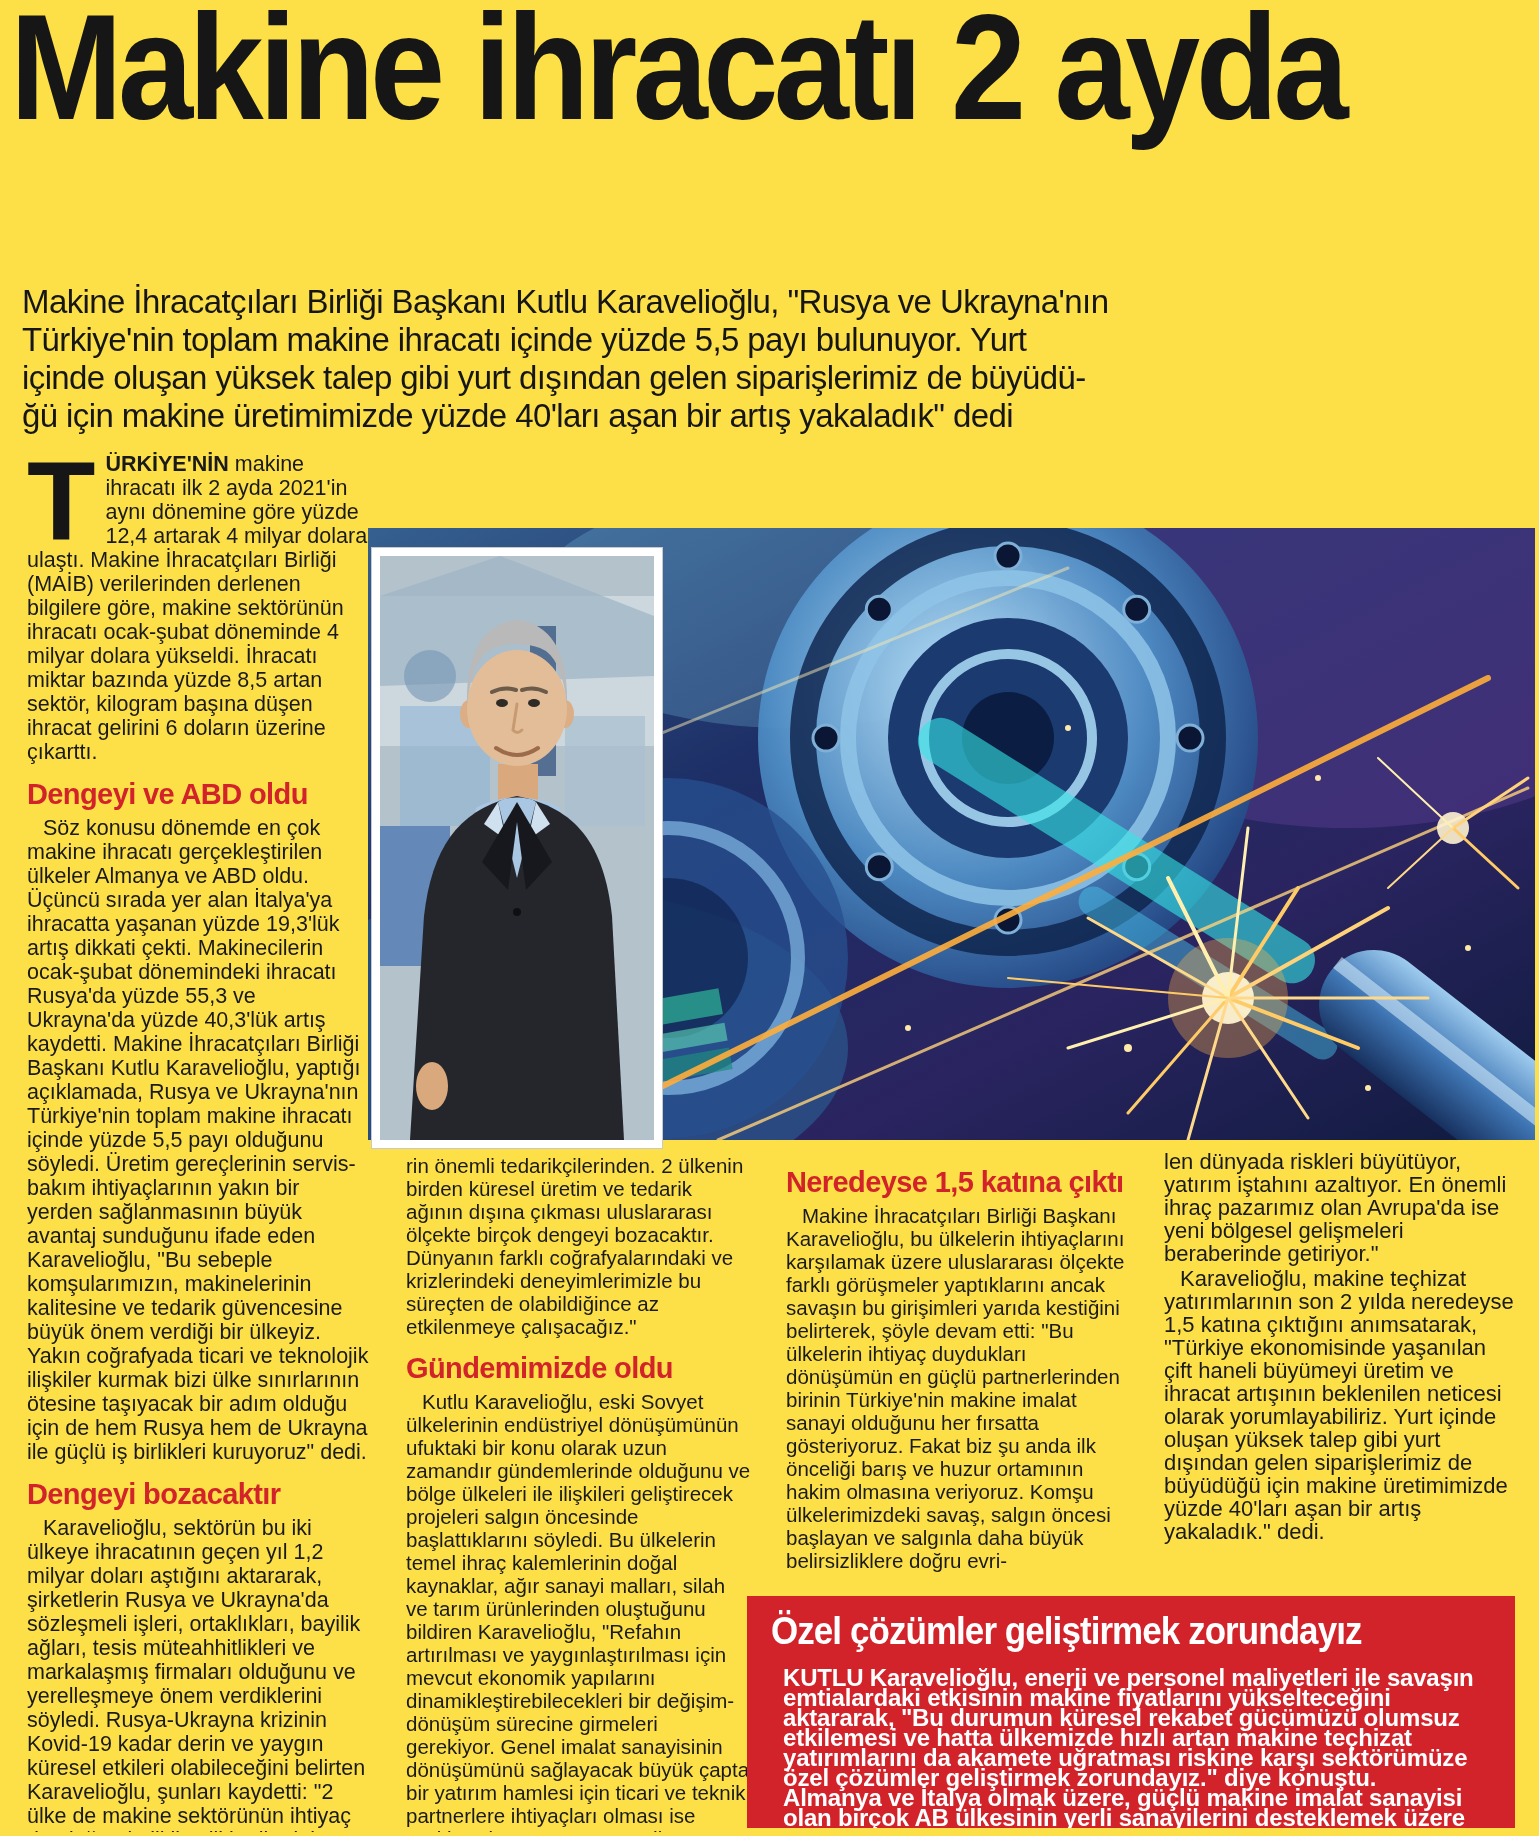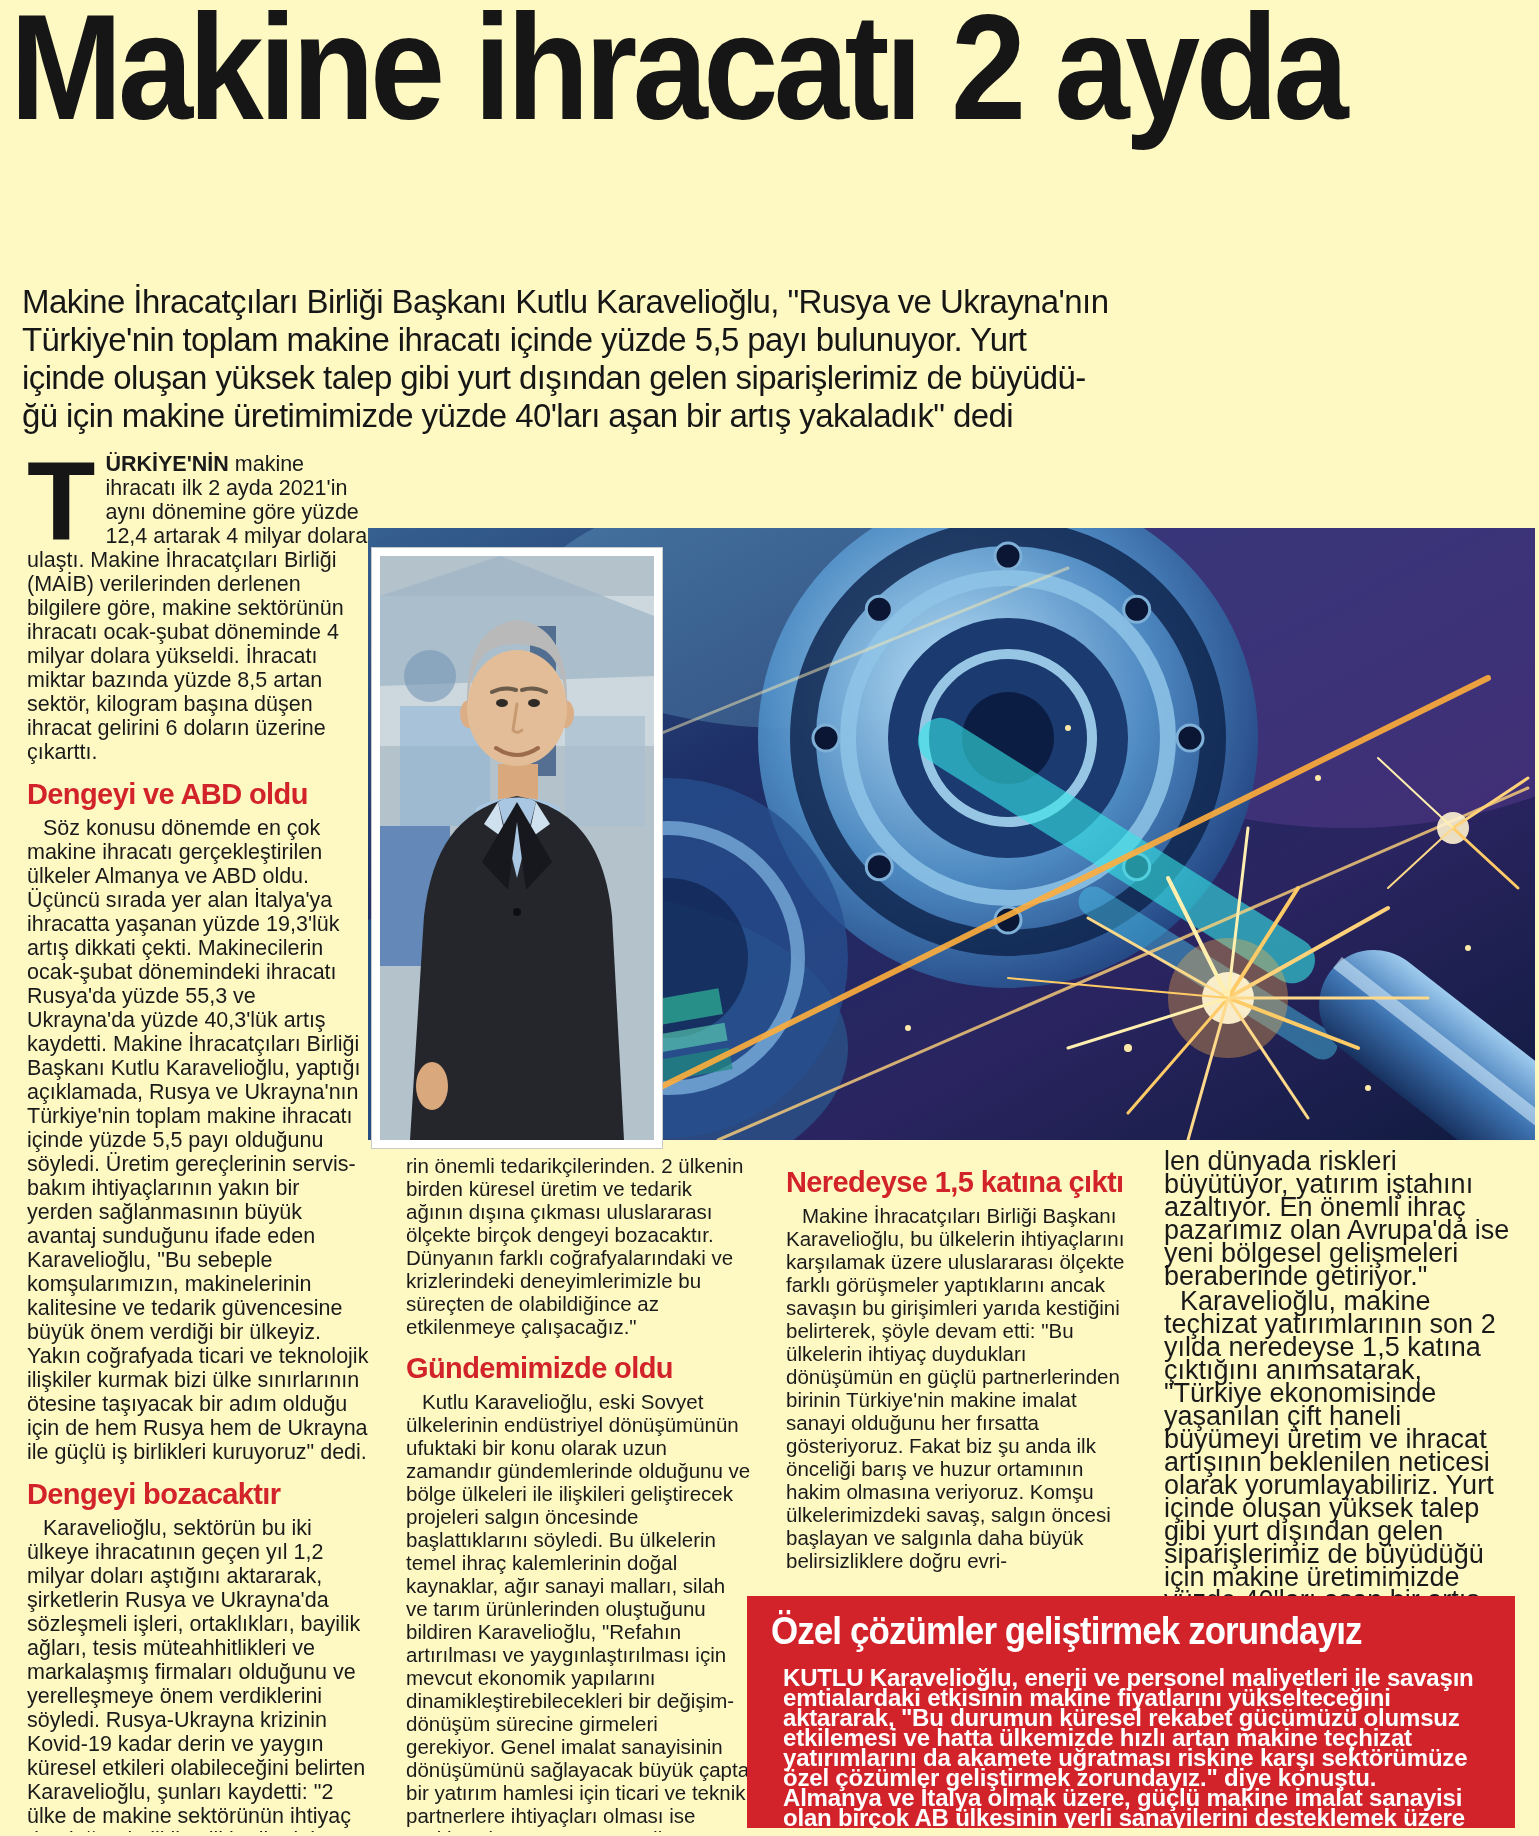--- a/index.html
+++ b/index.html
@@ -1,33 +1,33 @@
 <!DOCTYPE html>
 <html><head>
 <meta charset="utf-8">
 <style>
   html,body{margin:0;padding:0;background:#e8e8e8;}
-  .page{position:relative;width:1539px;height:1836px;background:#fef9c3;overflow:hidden;
+  .page{position:relative;width:1539px;height:1836px;background:#fde047;overflow:hidden;
         font-family:"Liberation Sans",sans-serif;color:#1a1a1a;}
   
   .headline{position:absolute;left:10px;top:-6px;width:1529px;}
   .hl-line{height:146px;white-space:nowrap;}
   .hl-inner{display:inline-block;font-weight:700;font-size:150px;line-height:146px;
             letter-spacing:-5px;transform:scaleX(0.90);transform-origin:0 50%;color:#161616;}
   .hl-inner.teal{color:#3c7d85;}
   
   .standfirst{position:absolute;left:22px;top:283px;width:1500px;margin:0;
               font-size:33px;font-weight:400;line-height:38px;letter-spacing:-0.6px;
               white-space:pre-line;color:#161616;}
   
   .col{position:absolute;overflow:hidden;text-align:left;}
   .col1{left:27px; top:452px; width:342px; height:1380px; font-size:21.5px; line-height:24px;}
   .col2{left:406px;top:1154px;width:346px; height:678px;  font-size:20.5px; line-height:23px;}
   .col3{left:786px;top:1150px;width:352px; height:452px;  font-size:20.5px; line-height:23px;}
-  .col4{left:1164px;top:1150px;width:352px;height:452px;  font-size:27px; line-height:23px;}
+  .col4{left:1164px;top:1150px;width:352px;height:452px;  font-size:22px; line-height:23px;}
   .body-p{margin:0 0 2px 0;}
   .body-p.indent{text-indent:16px;}
   .subhead{margin:14px 0 6px 0;font-size:29px;line-height:32px;font-weight:700;
            color:#d2232a;letter-spacing:-0.6px;}
   .dropcap{float:left;font-size:112px;line-height:86px;font-weight:700;color:#161616;
            margin:6px 10px 0 0;}
   .leadin{font-weight:700;}
   
   .photo{position:absolute;overflow:hidden;}
   .photo.machine{left:368px;top:528px;width:1167px;height:612px;}

